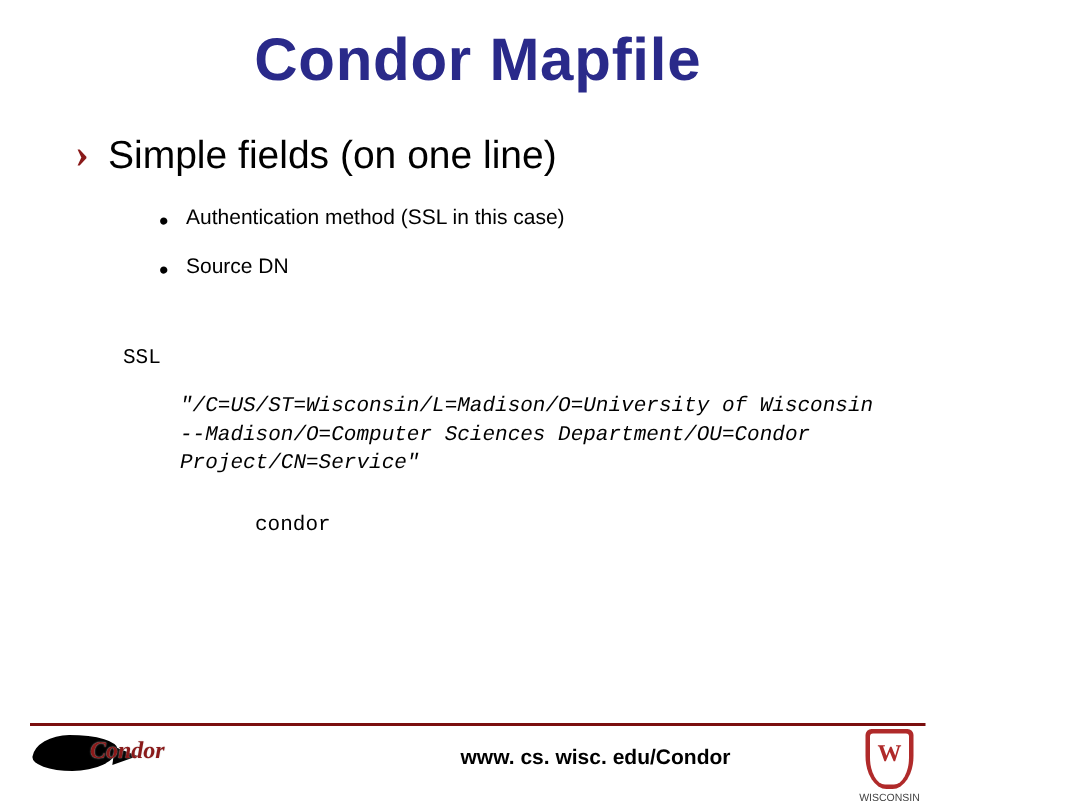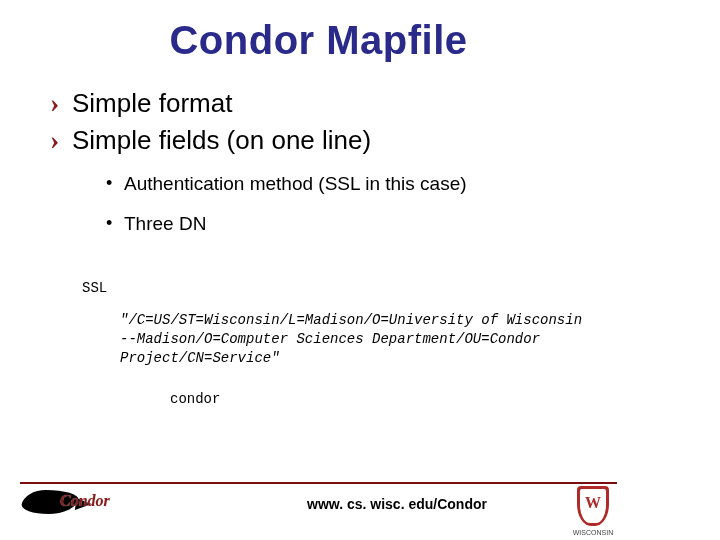--- a/index.html
+++ b/index.html
@@ -42,21 +42,21 @@
     content: "›";
     position: absolute;
     left: 0;
     top: -2px;
     font-size: 28px;
     color: #8a1a1a;
     font-family: Georgia, "Times New Roman", serif;
     font-weight: bold;
   }
   .l2 {
-    font-size: 19px;
+    font-size: 14px;
     color: #000;
     margin: 16px 0 2px 56px;
     position: relative;
     padding-left: 18px;
     line-height: 1.25;
   }
   .l2::before {
     content: "•";
     position: absolute;
     left: 0;
@@ -179,25 +179,24 @@
   }
 </style>
 </head>
 <body>
 
 <div class="slide">
 
   <div class="title">Condor Mapfile</div>
 
   <div class="body">
-    <div class="l1">Simple format</div>
     <div class="l1">Simple fields (on one line)</div>
 
     <div class="l2">Authentication method (SSL in this case)</div>
-    <div class="l2">Three DN</div>
+    <div class="l2">Source DN</div>
 
     <div class="mono-block mono-ssl">SSL</div>
     <div class="mono-block mono-dn">"/C=US/ST=Wisconsin/L=Madison/O=University of Wisconsin --Madison/O=Computer Sciences Department/OU=Condor Project/CN=Service"</div>
     <div class="mono-block mono-user">condor</div>
   </div>
 
   <div class="footer-line"></div>
   <div class="footer-url">www. cs. wisc. edu/Condor</div>
 
   <div class="condor-logo">

